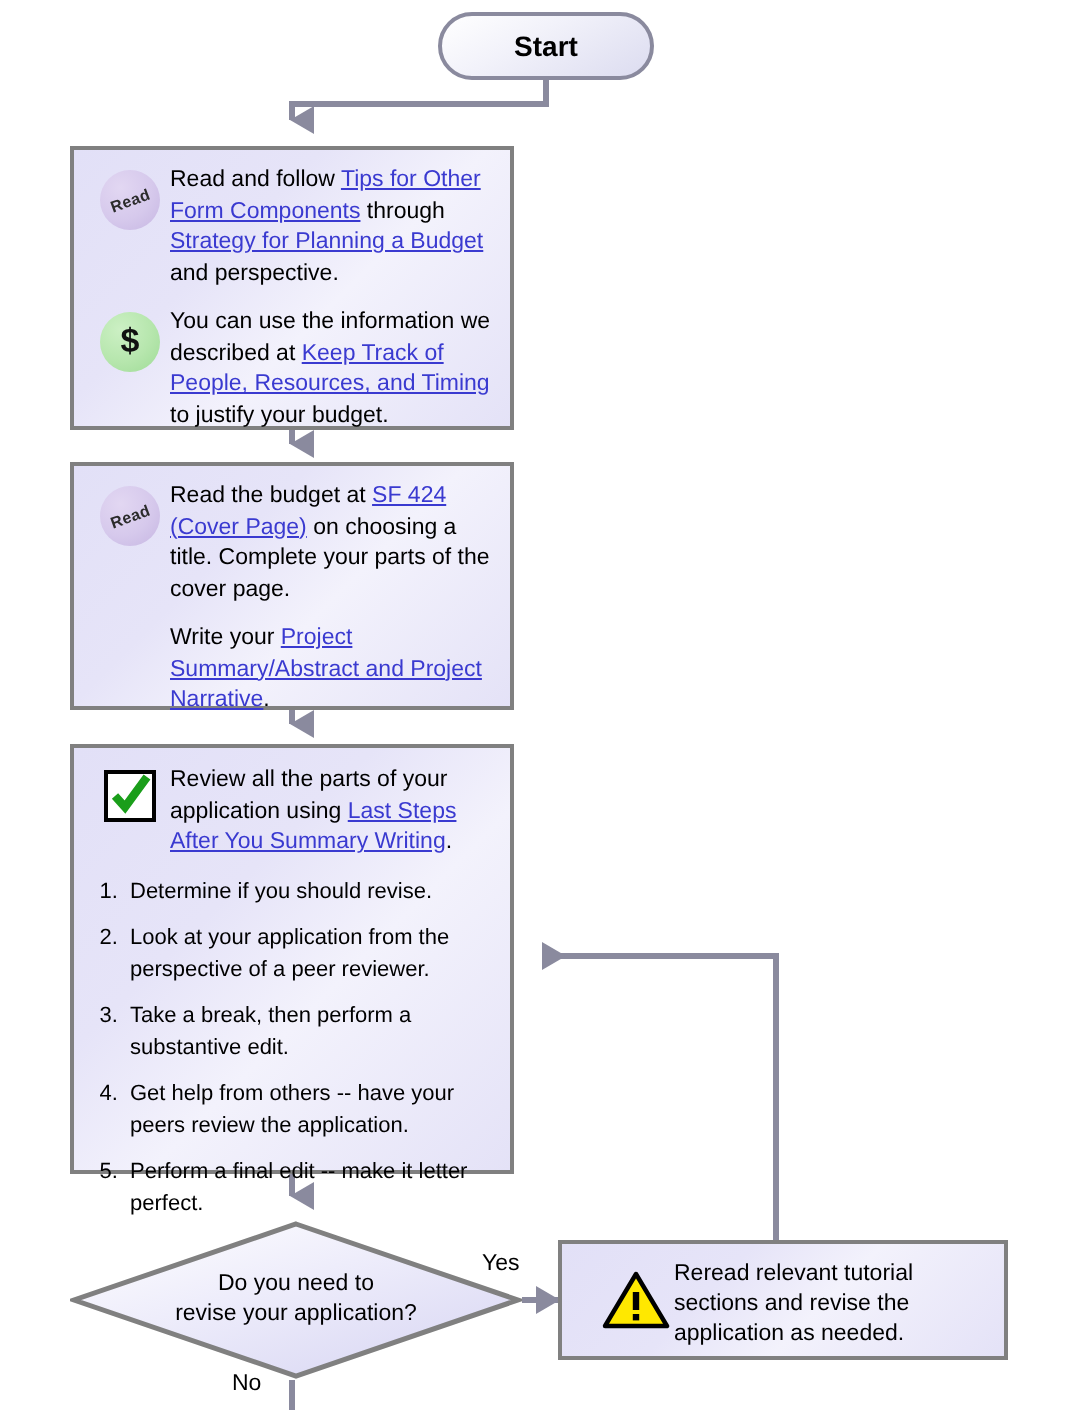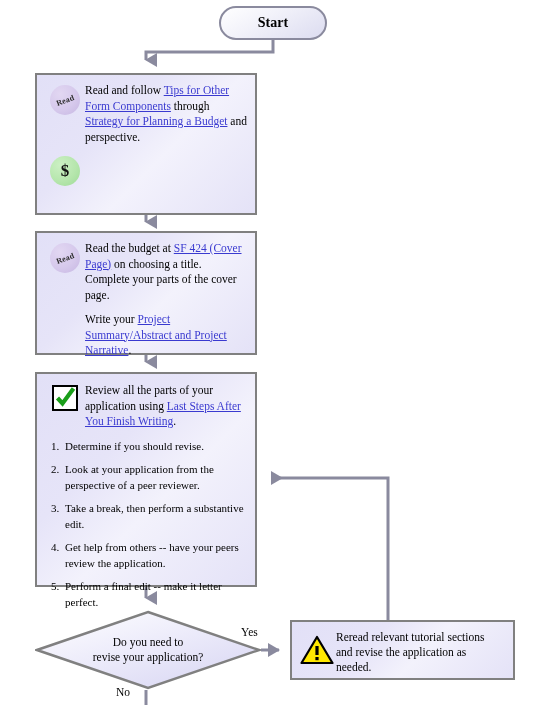--- a/index.html
+++ b/index.html
@@ -15,21 +15,20 @@
     font-family: "Liberation Sans", sans-serif;
     font-size: 11.5px;
     color: #000000;
     -webkit-font-smoothing: antialiased;
   }
   #canvas {
     position: absolute;
     left: 0; top: 0;
     width: 535px;
     height: 705px;
-    font-family: Liberation Serif, serif;
   }
   #svg-connectors {
     position: absolute;
     left: 0; top: 0;
     width: 535px;
     height: 705px;
     pointer-events: none;
   }
 
   
@@ -216,20 +215,23 @@
           <p><span>Read and follow </span><a class="lnk" href="#">Tips for Other Form Components</a><span> through </span><a class="lnk" href="#">Strategy for Planning a Budget</a><span> and perspective.</span></p>
         </div>
     </div>
 
     <div class="prow">
       <div class="icon-col">
         <div class="icon-money">
           <span>$</span>
         </div>
       </div>
+      <div class="txt-col">
+          <p><span>You can use the information we described at </span><a class="lnk" href="#">Keep Track of People, Resources, and Timing</a><span> to justify your budget.</span></p>
+        </div>
     </div>
   </div>
 
   <div class="pbox" style="left:35px; top:231px; width:222px; height:124px;">
     <div class="prow">
       <div class="icon-col">
         <div class="icon-read">
           <span>Read</span>
         </div>
       </div>
@@ -244,21 +246,21 @@
 
     <div class="prow">
       <div class="icon-col">
         <div class="icon-check">
           <svg width="22" height="22" viewBox="0 0 22 22" style="position:absolute;left:0;top:0;">
             <polyline points="3.5,11 8.5,16.5 19.5,1.5" fill="none" stroke="#1a9e1a" stroke-width="4.2" stroke-linecap="butt" stroke-linejoin="miter"></polyline>
           </svg>
         </div>
       </div>
       <div class="txt-col">
-          <p><span>Review all the parts of your application using </span><a class="lnk" href="#">Last Steps After You Finish Writing</a><span>.</span></p>
+          <p><span>Review all the parts of your application using </span><a class="lnk" href="#">Last Steps After You Summary Writing</a><span>.</span></p>
         </div>
     </div>
 
     <ol class="steps">
       <li>Determine if you should revise.</li>
       <li>Look at your application from the perspective of a peer reviewer.</li>
       <li>Take a break, then perform a substantive edit.</li>
       <li>Get help from others -- have your peers review the application.</li>
       <li>Perform a final edit -- make it letter perfect.</li>
     </ol>
@@ -277,21 +279,21 @@
     </svg>
     <div class="diamond-label">
       <span>Do you need to</span>
       <span>revise your application?</span>
     </div>
   </div>
 
   <div class="branch-label" style="left:241px; top:626px;">Yes</div>
   <div class="branch-label" style="left:116px; top:686px;">No</div>
 
-  <div class="pbox" style="left:290px; top:620px; width:225px; height:60px; padding:8px 10px 8px 6px;">
+  <div class="pbox" style="left:279px; top:620px; width:225px; height:60px; padding:8px 10px 8px 18px;">
     <div class="prow">
       <div class="icon-col" style="flex:0 0 38px; padding-top:5px;">
         <svg class="icon-warn" viewBox="0 0 34 30">
           <polygon points="17,2 32.5,28 1.5,28" fill="#ffe800" stroke="#000000" stroke-width="2.2" stroke-linejoin="round"></polygon>
           <rect x="15.4" y="11" width="3.2" height="9" fill="#000000"></rect>
           <rect x="15.4" y="22" width="3.2" height="3.2" fill="#000000"></rect>
         </svg>
       </div>
       <div class="txt-col" style="line-height:15px;">Reread relevant tutorial sections and revise the application as needed.</div>
     </div>

